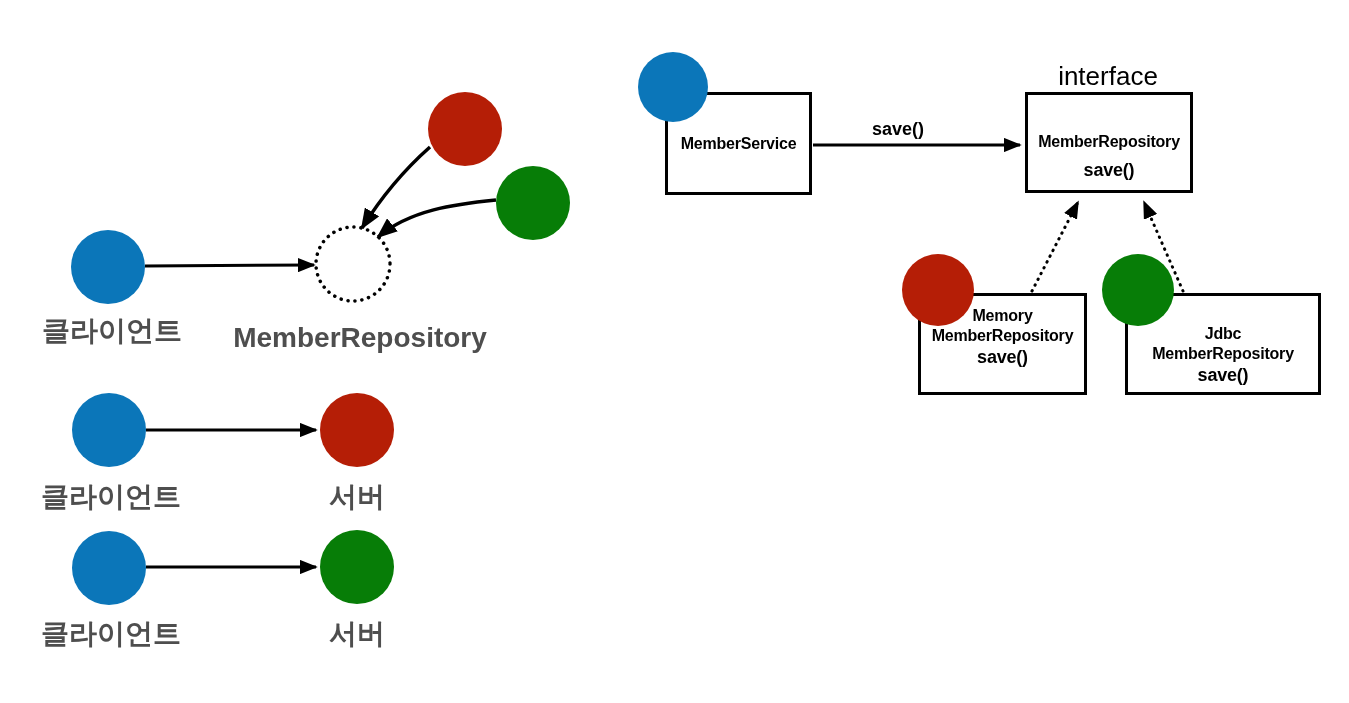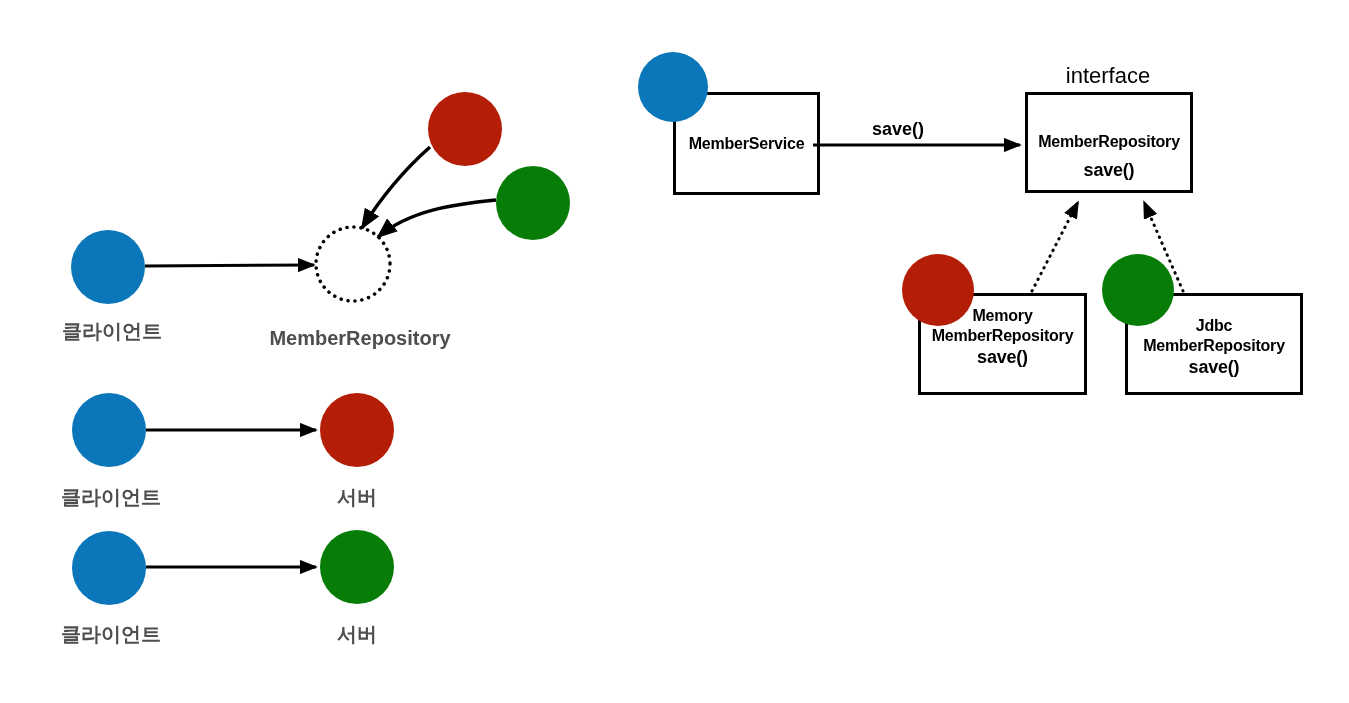--- a/index.html
+++ b/index.html
@@ -12,45 +12,45 @@
     position:absolute;z-index:1;box-sizing:border-box;background:#fff;
     border:3px solid #000;display:flex;flex-direction:column;
     align-items:center;justify-content:flex-end;
   }
   .uml-box.center{justify-content:center;}
   .box-line{font-weight:bold;color:#000;font-size:16px;line-height:20px;
     letter-spacing:-0.2px;white-space:nowrap;}
   .box-line.method{font-size:18px;line-height:23px;}
   .lbl{position:absolute;z-index:3;transform:translate(-50%,-50%);
     white-space:nowrap;font-weight:bold;}
-  .lbl.gray{color:#4E4E4E;font-size:20px;}
+  .lbl.gray{color:#4E4E4E;font-size:28px;}
   .lbl.save-label{color:#000;font-size:18px;}
-  .lbl.interface-caption{color:#000;font-size:22px;font-weight:normal;}
+  .lbl.interface-caption{color:#000;font-size:26px;font-weight:normal;}
 </style>
 </head>
 <body>
 
 <div class="canvas">
 
-  <div class="uml-box center" style="left:665px;top:92px;width:147px;height:103px;margin-left:8px;">
+  <div class="uml-box center" style="left:665px;top:92px;width:147px;height:103px;">
     <div class="box-line">MemberService</div>
   </div>
 
   <div class="uml-box" style="left:1025px;top:92px;width:168px;height:101px;padding-bottom:8px;gap:7px;">
     <div class="box-line">MemberRepository</div>
     <div class="box-line method">save()</div>
   </div>
 
   <div class="uml-box" style="left:918px;top:293px;width:169px;height:102px;padding-bottom:23px;">
     <div class="box-line">Memory</div>
     <div class="box-line">MemberRepository</div>
     <div class="box-line method">save()</div>
   </div>
 
-  <div class="uml-box" style="left:1125px;top:293px;width:178px;height:102px;padding-bottom:13px;">
+  <div class="uml-box" style="left:1125px;top:293px;width:196px;height:102px;padding-bottom:5px;">
     <div class="box-line">Jdbc</div>
     <div class="box-line">MemberRepository</div>
     <div class="box-line method">save()</div>
   </div>
 
   <svg class="shapes" width="1349" height="703" viewBox="0 0 1349 703">
     <defs>
       <marker id="arrow" viewBox="0 0 10 8" refX="9" refY="4" markerWidth="6" markerHeight="4.8" orient="auto">
         <path d="M0,0 L10,4 L0,8 Z" fill="#000"></path>
       </marker>

